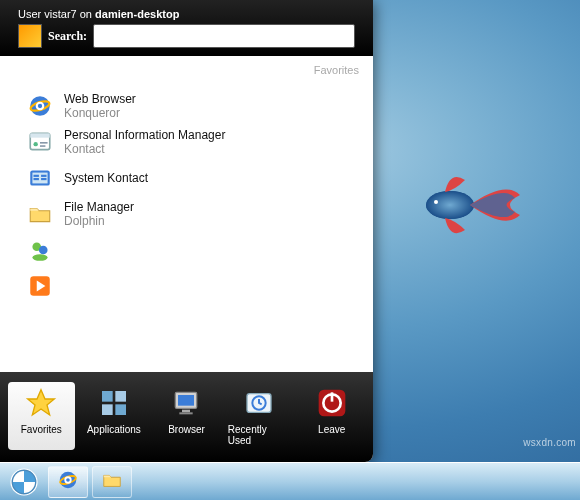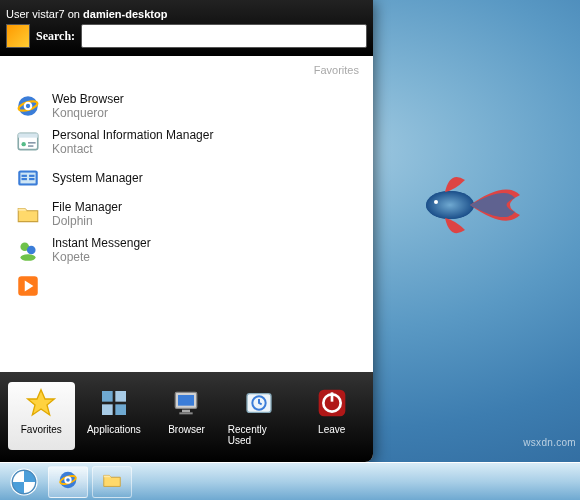--- a/index.html
+++ b/index.html
@@ -1,31 +1,31 @@
 <!DOCTYPE html>
 <html><head>
 <meta charset="utf-8">
 <style>
 html,body{margin:0;padding:0;width:580px;height:500px;overflow:hidden;font-family:"Segoe UI",Tahoma,sans-serif;font-size:12px;}
 .desktop{position:relative;width:580px;height:500px;background:radial-gradient(ellipse 600px 400px at 60% 30%,#9ec8e0 0%,#7fb4d4 20%,#5a99c4 45%,#3d7db0 70%,#2c6498 100%);}
 .fish{position:absolute;right:50px;top:160px;width:120px;height:90px;}
 .fish svg{width:100%;height:100%;}
 
 .menu{position:absolute;left:0;top:0;width:373px;height:462px;background:#fff;border-radius:0 0 8px 0;box-shadow:2px 2px 14px rgba(0,0,0,.5);display:flex;flex-direction:column;}
-.menu-hdr{background:linear-gradient(#222,#000);color:#fff;padding:8px 6px;}
+.menu-hdr{background:linear-gradient(#222,#000);color:#fff;padding:8px 18px;}
 .user-line{font-size:11px;margin-bottom:4px;}
 .user-line .host{font-weight:bold;}
 .search-row{display:flex;align-items:center;gap:6px;}
 .avatar{width:24px;height:24px;background:linear-gradient(135deg,#ff9a00,#ffcc33);border:1px solid #555;box-sizing:border-box;}
 .search-label{font-weight:bold;font-size:12px;font-family:Liberation Serif, serif;}
 .search-input{flex:1;height:20px;border:1px solid #555;background:#fff;border-radius:2px;padding:1px 4px;font-size:12px;}
 
 .menu-body{flex:1;background:#fff;position:relative;padding:8px 0 0 0;overflow:hidden;}
 .fav-label{position:absolute;right:14px;top:8px;color:#a9a9a9;font-size:11px;}
-.item-list{padding:24px 10px 0 10px;}
+.item-list{padding:24px 10px 0 10px;margin-left:12px;}
 .item{display:flex;align-items:center;gap:10px;padding:4px 4px;cursor:pointer;}
 .item .icon{width:28px;height:28px;display:flex;align-items:center;justify-content:center;}
 .item .txt{display:flex;flex-direction:column;}
 .item .title{font-size:12px;color:#111;}
 .item .sub{font-size:12px;color:#8a8a8a;}
 
 .menu-tabs{background:linear-gradient(#333,#000);padding:10px 8px 12px 8px;display:flex;gap:6px;border-radius:0 0 8px 0;}
 .tab{display:flex;flex-direction:column;align-items:center;gap:4px;color:#fff;font-size:10px;width:64px;cursor:pointer;padding:4px 2px;border-radius:4px;}
 .tab.active{background:linear-gradient(#fdfdfd,#e6e6e6);color:#000;}
 .tab .ticon{width:40px;height:34px;display:flex;align-items:center;justify-content:center;}
@@ -109,21 +109,21 @@
               <svg width="26" height="26" viewBox="0 0 24 24">
                 <rect x="3" y="5" width="18" height="14" rx="2" fill="#3b7dd8"></rect>
                 <rect x="5" y="7" width="14" height="10" fill="#cfe6f5"></rect>
                 <rect x="6" y="9" width="5" height="2" fill="#3b7dd8"></rect>
                 <rect x="6" y="12" width="5" height="2" fill="#3b7dd8"></rect>
                 <rect x="13" y="9" width="5" height="2" fill="#3b7dd8"></rect>
                 <rect x="13" y="12" width="5" height="2" fill="#3b7dd8"></rect>
               </svg>
             </div>
     <div class="txt">
-      <span class="title">System Manager</span>
+      <span class="title">System Kontact</span>
 
     </div>
           </div>
           <div class="item">
             <div class="icon">
               <svg width="26" height="26" viewBox="0 0 24 24">
                 <path d="M3 7 L9 7 L11 9 L21 9 L21 19 L3 19 Z" fill="#ffd96b" stroke="#caa13d"></path>
                 <path d="M3 7 L9 7 L11 9 L3 9 Z" fill="#ffe9a8"></path>
               </svg>
             </div>
@@ -133,24 +133,20 @@
     </div>
           </div>
           <div class="item">
             <div class="icon">
               <svg width="26" height="26" viewBox="0 0 24 24">
                 <circle cx="9" cy="9" r="4" fill="#6fc24a"></circle>
                 <circle cx="15" cy="12" r="4" fill="#3b7dd8"></circle>
                 <ellipse cx="12" cy="19" rx="7" ry="3" fill="#6fc24a"></ellipse>
               </svg>
             </div>
-    <div class="txt">
-      <span class="title">Instant Messenger</span>
-      <span class="sub">Kopete</span>
-    </div>
           </div>
           <div class="item">
             <div class="icon">
               <svg width="26" height="26" viewBox="0 0 24 24">
                 <rect x="3" y="3" width="18" height="18" rx="3" fill="#ff7a1a"></rect>
                 <path d="M9 7 L9 17 L17 12 Z" fill="#fff"></path>
               </svg>
             </div>
           </div>
         </div>

